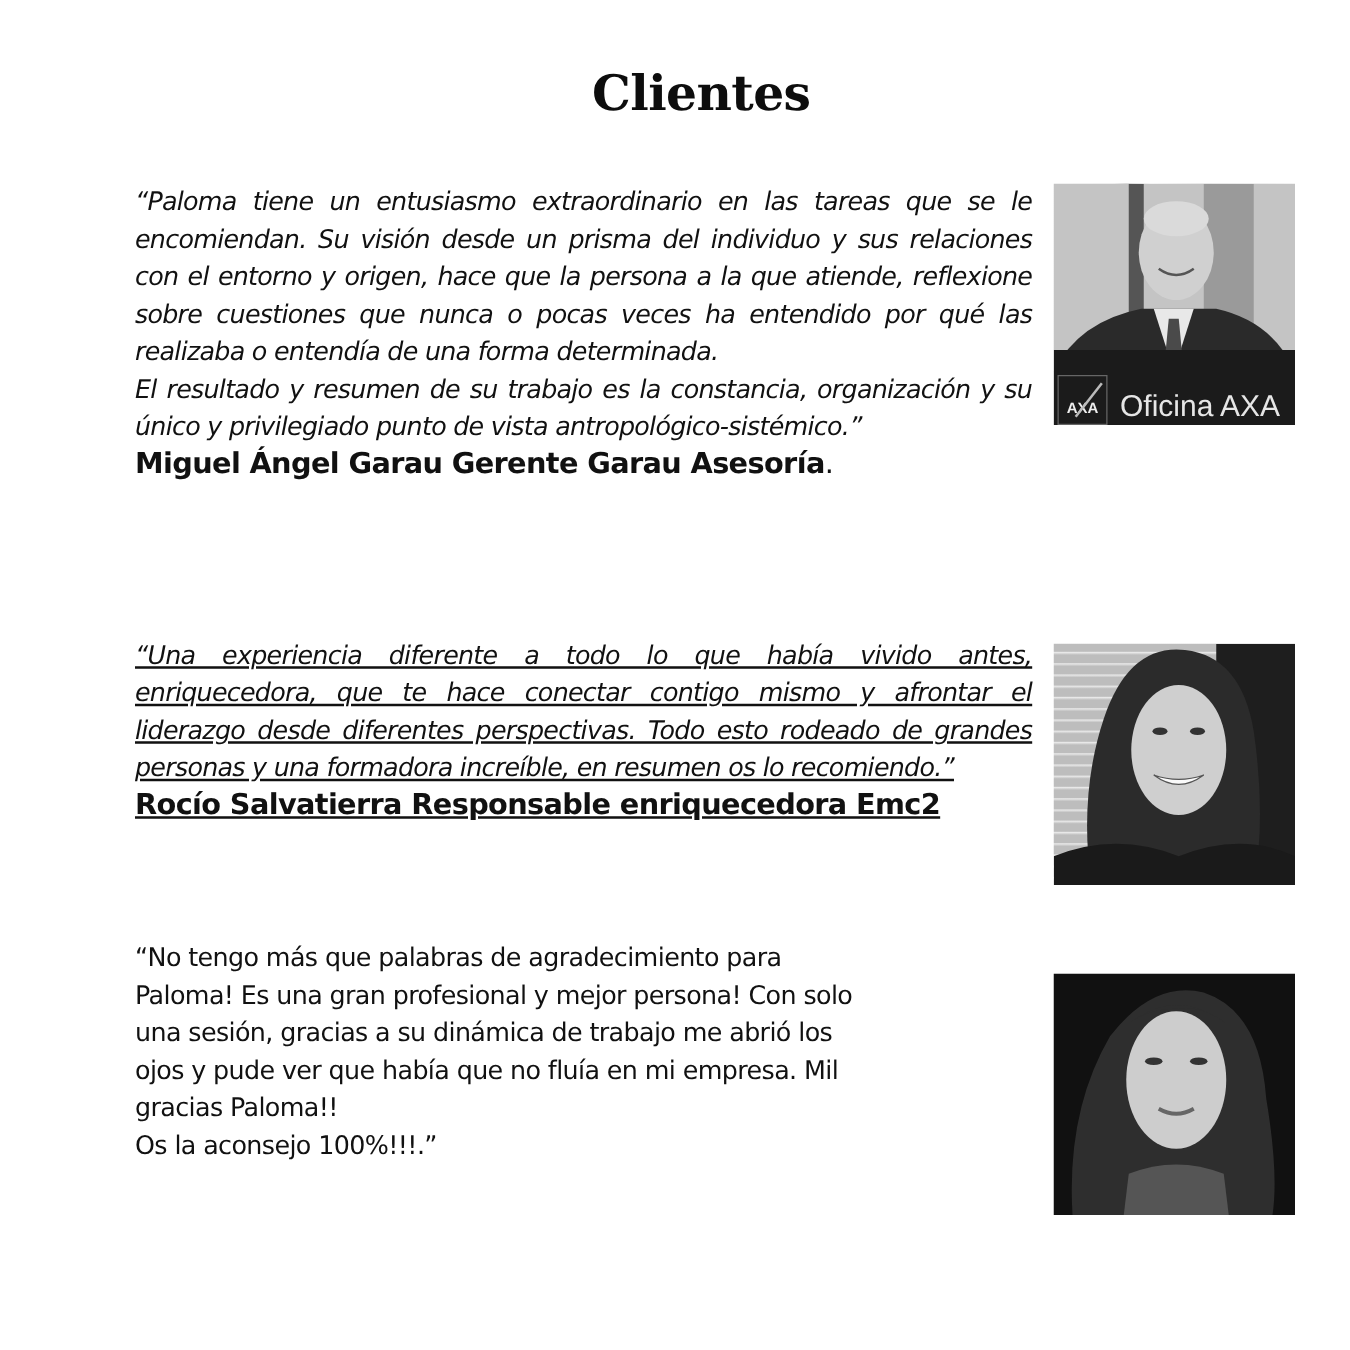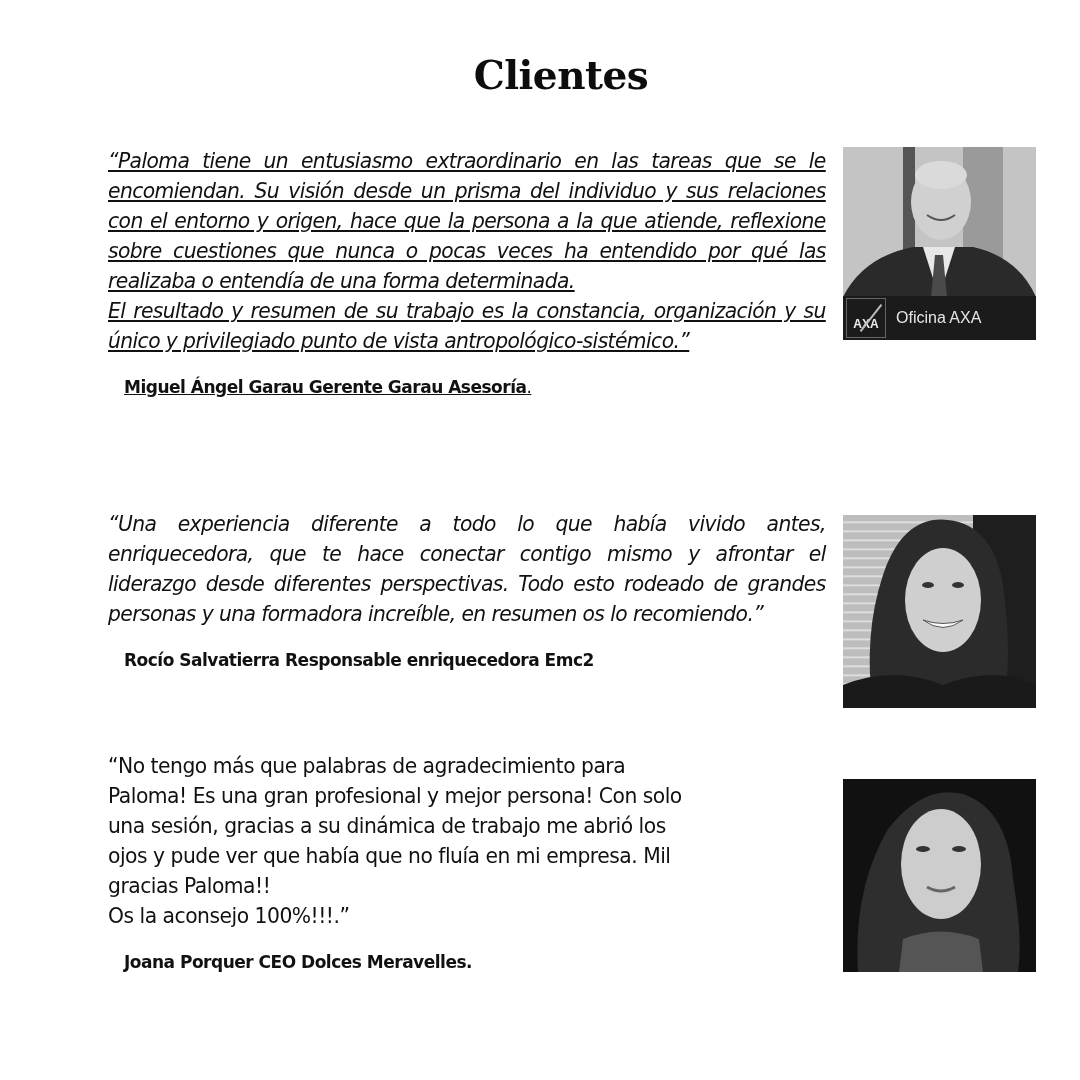--- a/index.html
+++ b/index.html
@@ -15,51 +15,51 @@
   .quote-block {
     position: absolute; left: 108px; width: 725px;
   }
   .quote {
     font-size: 20.5px; line-height: 30px; font-style: italic; text-align: justify;
     letter-spacing: -0.6px; word-spacing: 0px; margin: 0;
     transform: scaleX(0.99); transform-origin: left top;
   }
   .quote.plain { font-style: normal; text-align: left; letter-spacing: -0.5px; }
   .author {
-    font-size: 17px; line-height: 30px; font-weight: bold; letter-spacing: -0.5px; margin: 16px;
+    font-size: 23px; line-height: 30px; font-weight: bold; letter-spacing: -0.5px; margin: 0;
   }
   .author .suffix { font-weight: normal; }
   .photo {
     position: absolute; left: 843px; width: 193px; height: 193px; overflow: hidden;
   }
   .p1 { top: 147px; background: linear-gradient(90deg, #c9c9c9 0%, #bdbdbd 25%, #6e6e6e 30%, #d8d8d8 40%, #a5a5a5 65%, #cfcfcf 100%); }
   .p2 { top: 515px; background: repeating-linear-gradient(180deg, #bdbdbd 0px, #bdbdbd 6px, #e8e8e8 7px, #bdbdbd 9px); }
   .p3 { top: 779px; background: #141414; }
   .axa-bar {
-    position: absolute; left: 0; bottom: 0; width: 100%; height: 44px; background: #1b1b1b;
-    display: flex; align-items: center;
+    position: absolute; left: 0; bottom: 0; width: 100%; height: 60px; background: #1b1b1b;
+    display: flex; align-items: flex-end;
   }
   .axa-logo {
     width: 40px; height: 40px; margin-left: 3px; border: 1px solid #666; box-sizing: border-box;
     display: flex; align-items: flex-end; justify-content: center; position: relative;
     color: #eee; font-weight: bold; font-size: 12px; font-family: "Liberation Sans", sans-serif; padding-bottom: 6px;
   }
   .axa-logo::after {
     content: ""; position: absolute; width: 2px; height: 34px; background: #bbb; right: 13px; top: 2px; transform: rotate(38deg);
   }
   .axa-label {
-    color: #e6e6e6; font-family: "Liberation Sans", sans-serif; font-size: 16px; margin-left: 10px;
+    color: #e6e6e6; font-family: "Liberation Sans", sans-serif; font-size: 24px; margin-left: 10px;
   }
 </style>
 </head>
 <body>
 
 <div class="title">Clientes</div>
 
-<div class="quote-block" style="top:146px;text-decoration:underline;">
+<div class="quote-block" style="top:146px;">
   <p class="quote" style="text-align-last:left;">“Paloma tiene un entusiasmo extraordinario en las tareas que se le encomiendan. Su visión desde un prisma del individuo y sus relaciones con el entorno y origen, hace que la persona a la que atiende, reflexione sobre cuestiones que nunca o pocas veces ha entendido por qué las realizaba o entendía de una forma determinada.</p>
   <p class="quote" style="text-align-last:left;">El resultado y resumen de su trabajo es la constancia, organización y su único y privilegiado punto de vista antropológico-sistémico.”</p>
   <p class="author"><span>Miguel Ángel Garau Gerente Garau Asesoría</span><span class="suffix">.</span></p>
 </div>
 <div class="photo p1">
   <svg width="193" height="193" viewBox="0 0 193 193">
     <rect x="0" y="0" width="193" height="193" fill="#c4c4c4"></rect>
     <rect x="60" y="0" width="12" height="120" fill="#555"></rect>
     <rect x="120" y="0" width="40" height="150" fill="#9a9a9a"></rect>
     <path d="M0 150 Q 20 110 70 100 L 130 100 Q 175 110 193 150 L 193 193 L 0 193 Z" fill="#2a2a2a"></path>
@@ -68,21 +68,21 @@
     <ellipse cx="98" cy="55" rx="30" ry="38" fill="#d0d0d0"></ellipse>
     <ellipse cx="98" cy="28" rx="26" ry="14" fill="#dadada"></ellipse>
     <path d="M84 68 Q 98 78 112 68" stroke="#555" stroke-width="2" fill="none"></path>
   </svg>
   <div class="axa-bar">
     <div class="axa-logo">AXA</div>
     <span class="axa-label">Oficina AXA</span>
   </div>
 </div>
 
-<div class="quote-block" style="top:509px;">
+<div class="quote-block" style="top:509px;text-decoration:underline;">
   <p class="quote" style="text-align-last:left;">“Una experiencia diferente a todo lo que había vivido antes, enriquecedora, que te hace conectar contigo mismo y afrontar el liderazgo desde diferentes perspectivas. Todo esto rodeado de grandes personas y una formadora increíble, en resumen os lo recomiendo.”</p>
   <p class="author"><span>Rocío Salvatierra  Responsable enriquecedora Emc2</span><span class="suffix"></span></p>
 </div>
 <div class="photo p2">
   <svg width="193" height="193" viewBox="0 0 193 193">
     <rect x="130" y="0" width="63" height="193" fill="#1e1e1e"></rect>
     <path d="M30 193 Q 20 120 40 60 Q 60 0 105 5 Q 150 10 160 70 Q 170 140 160 193 Z" fill="#2b2b2b"></path>
     <ellipse cx="100" cy="85" rx="38" ry="52" fill="#cfcfcf"></ellipse>
     <path d="M80 105 Q 100 120 120 105 Q 100 112 80 105 Z" fill="#fafafa" stroke="#555" stroke-width="1"></path>
     <ellipse cx="85" cy="70" rx="6" ry="3" fill="#333"></ellipse>
@@ -91,21 +91,20 @@
   </svg>
 </div>
 
 <div class="quote-block" style="top:751px;">
   <p class="quote plain">“No tengo más que palabras de agradecimiento para</p>
   <p class="quote plain">Paloma! Es una gran profesional y mejor persona! Con solo</p>
   <p class="quote plain">una sesión, gracias a su dinámica de trabajo me abrió los</p>
   <p class="quote plain">ojos y pude ver que había que no fluía en mi empresa. Mil</p>
   <p class="quote plain">gracias Paloma!!</p>
   <p class="quote plain">Os la aconsejo 100%!!!.”</p>
-  <p class="author"><span>Joana Porquer CEO Dolces Meravelles.</span><span class="suffix"></span></p>
 </div>
 <div class="photo p3">
   <svg width="193" height="193" viewBox="0 0 193 193">
     <rect x="0" y="0" width="193" height="193" fill="#111"></rect>
     <path d="M15 193 Q 10 110 45 50 Q 80 5 120 15 Q 165 30 170 100 Q 180 160 175 193 Z" fill="#2e2e2e"></path>
     <ellipse cx="98" cy="85" rx="40" ry="55" fill="#cdcdcd"></ellipse>
     <path d="M60 40 Q 98 10 138 40 Q 120 25 98 28 Q 75 28 60 40 Z" fill="#2e2e2e"></path>
     <ellipse cx="80" cy="70" rx="7" ry="3" fill="#333"></ellipse>
     <ellipse cx="116" cy="70" rx="7" ry="3" fill="#333"></ellipse>
     <path d="M84 108 Q 98 116 112 108" stroke="#666" stroke-width="3" fill="none"></path>

